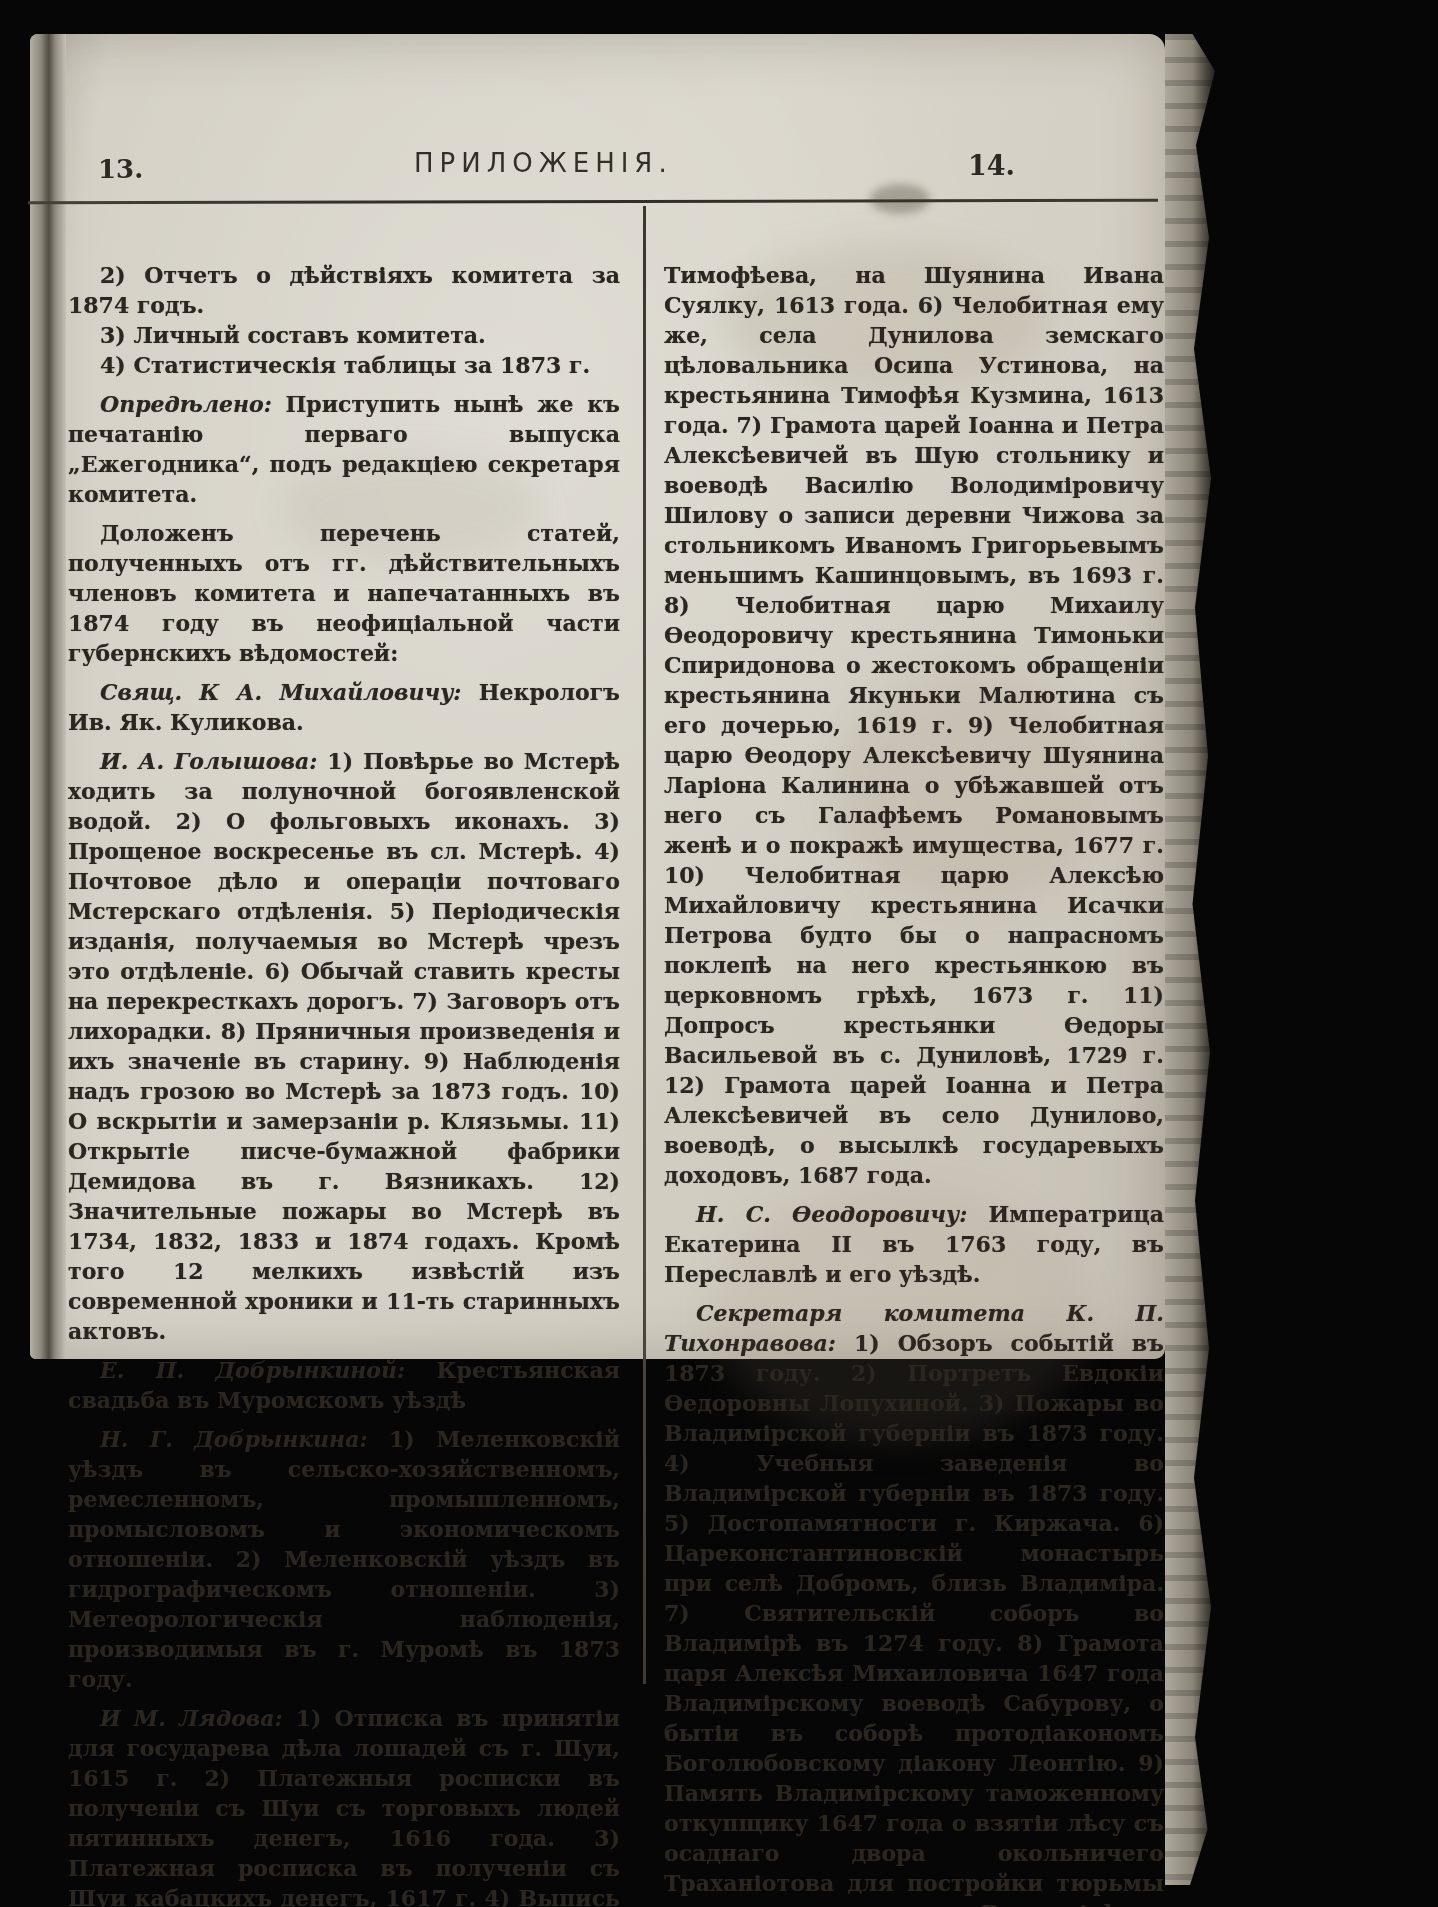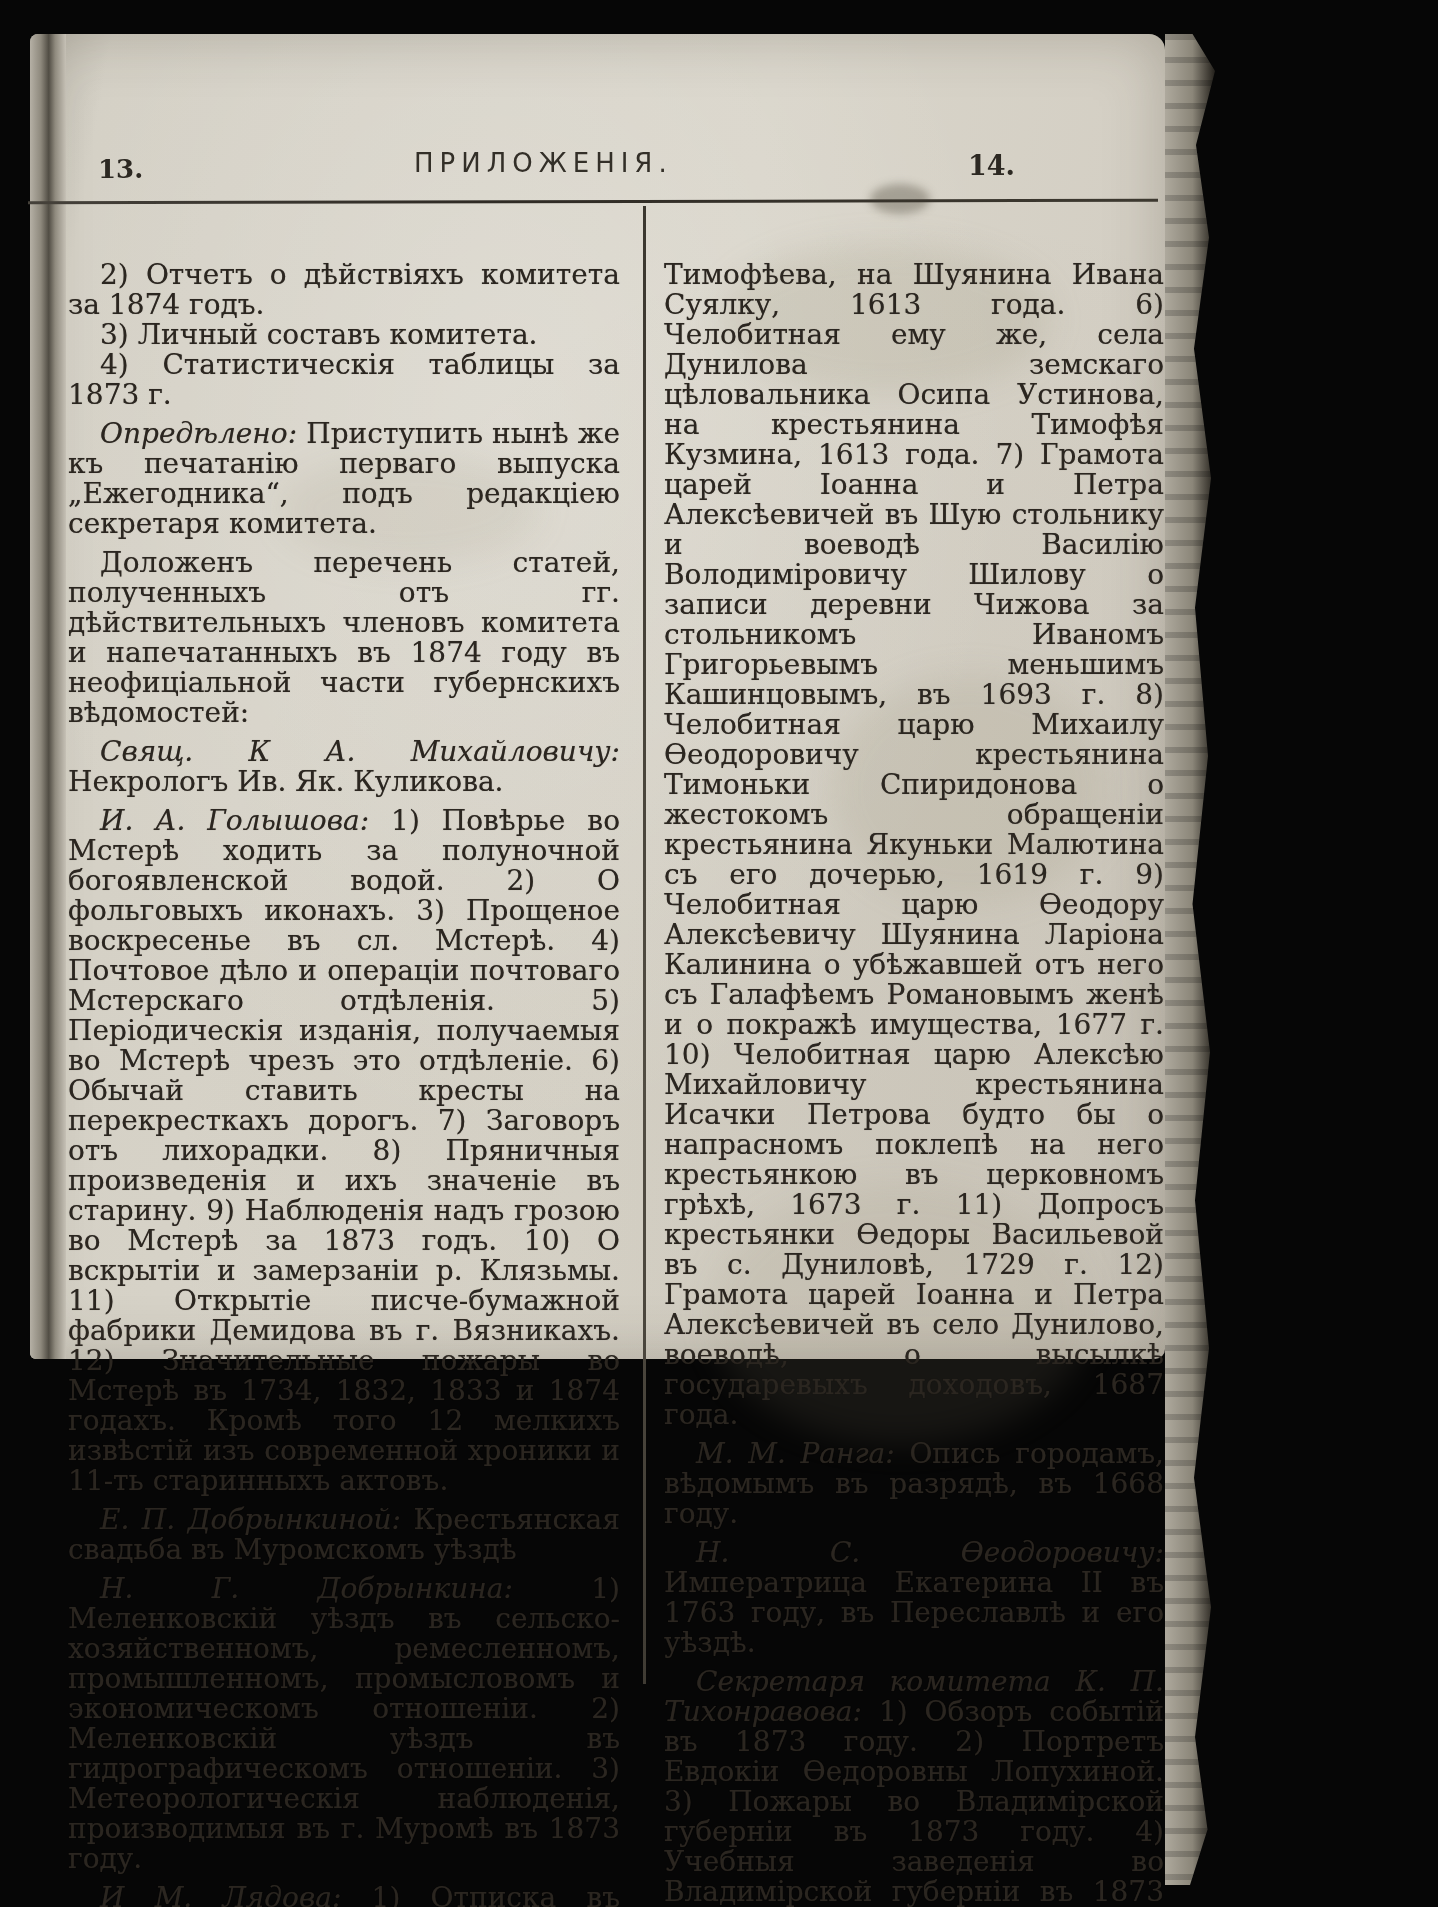--- a/index.html
+++ b/index.html
@@ -54,22 +54,23 @@
   }
   .divider{
     position:absolute;left:613px;top:172px;width:3px;height:1478px;
     background:linear-gradient(180deg,#3b372f,#524d43 60%,#3f3b33);
   }
   .col{position:absolute;top:226px;color:#2b2620;}
   .col-left{left:38px;width:552px;}
   .col-right{left:634px;width:500px;}
   p.para{
     margin:0;text-align:justify;
-    font-size:28px;line-height:30px;
+    font-size:22px;line-height:30px;
     text-shadow:0 0 0.7px rgba(43,38,32,0.55);
+    font-weight:bold;
   }
   p.ind{text-indent:32px;}
   p.sect{margin-top:9px;}
   p.noind{text-indent:0;}
   .lead{font-style:italic;}
 </style>
 </head>
 <body>
 
 <div class="page">
@@ -110,21 +111,20 @@
 
       <p class="para ind sect"><i class="lead">Н. Г. Добрынкина:</i><span> 1) Меленковскій уѣздъ въ сельско-хозяйственномъ, ремесленномъ, промышленномъ, промысловомъ и экономическомъ отношеніи. 2) Меленковскій уѣздъ въ гидрографическомъ отношеніи. 3) Метеорологическія наблюденія, производимыя въ г. Муромѣ въ 1873 году.</span></p>
 
       <p class="para ind sect"><i class="lead">И М. Лядова:</i><span> 1) Отписка въ принятіи для государева дѣла лошадей съ г. Шуи, 1615 г. 2) Платежныя росписки въ полученіи съ Шуи съ торговыхъ людей пятинныхъ денегъ, 1616 года. 3) Платежная росписка въ полученіи съ Шуи кабацкихъ денегъ, 1617 г. 4) Выпись Троицкаго мужскаго монастыря, бывшаго въ г. Шуѣ, изъ вкладной его книги, съ 1682 по 1685 годъ. 5) Челобитная царю Михаилу Ѳеодоровичу Лушанина Петра Алексѣевича Зайцева людей Осташки Яковлева, да Китайки</span></p>
     </div>
 
   <div class="col col-right">
 
       <p class="para noind"><span>Тимофѣева, на Шуянина Ивана Суялку, 1613 года. 6) Челобитная ему же, села Дунилова земскаго цѣловальника Осипа Устинова, на крестьянина Тимофѣя Кузмина, 1613 года. 7) Грамота царей Іоанна и Петра Алексѣевичей въ Шую стольнику и воеводѣ Василію Володиміровичу Шилову о записи деревни Чижова за стольникомъ Иваномъ Григорьевымъ меньшимъ Кашинцовымъ, въ 1693 г. 8) Челобитная царю Михаилу Ѳеодоровичу крестьянина Тимоньки Спиридонова о жестокомъ обращеніи крестьянина Якуньки Малютина съ его дочерью, 1619 г. 9) Челобитная царю Ѳеодору Алексѣевичу Шуянина Ларіона Калинина о убѣжавшей отъ него съ Галафѣемъ Романовымъ женѣ и о покражѣ имущества, 1677 г. 10) Челобитная царю Алексѣю Михайловичу крестьянина Исачки Петрова будто бы о напрасномъ поклепѣ на него крестьянкою въ церковномъ грѣхѣ, 1673 г. 11) Допросъ крестьянки Ѳедоры Васильевой въ с. Дуниловѣ, 1729 г. 12) Грамота царей Іоанна и Петра Алексѣевичей въ село Дунилово, воеводѣ, о высылкѣ государевыхъ доходовъ, 1687 года.</span></p>
 
-      <p class="para ind sect"><i class="lead">М. М. Ранга:</i><span> Опись городамъ, вѣдомымъ въ разрядѣ, въ 1668 году.</span></p>
 
       <p class="para ind sect"><i class="lead">Н. С. Ѳеодоровичу:</i><span> Императрица Екатерина II въ 1763 году, въ Переславлѣ и его уѣздѣ.</span></p>
 
       <p class="para ind sect"><i class="lead">Секретаря комитета К. П. Тихонравова:</i><span> 1) Обзоръ событій въ 1873 году. 2) Портретъ Евдокіи Ѳедоровны Лопухиной. 3) Пожары во Владимірской губерніи въ 1873 году. 4) Учебныя заведенія во Владимірской губерніи въ 1873 году. 5) Достопамятности г. Киржача. 6) Цареконстантиновскій монастырь при селѣ Добромъ, близь Владиміра. 7) Святительскій соборъ во Владимірѣ въ 1274 году. 8) Грамота царя Алексѣя Михаиловича 1647 года Владимірскому воеводѣ Сабурову, о бытіи въ соборѣ протодіакономъ Боголюбовскому діакону Леонтію. 9) Память Владимірскому таможенному откупщику 1647 года о взятіи лѣсу съ осаднаго двора окольничего Траханіотова для постройки тюрьмы крымскимъ посламъ во Владимірѣ.</span></p>
 
       <p class="para ind sect"><i class="lead">Опредѣлено:</i><span> Изъявить означеннымъ лицамъ искреннѣйшую благодарность за труды ихъ для статистическаго комитета.</span></p>
     </div>
 </div>
 
 <div class="rough-edge"></div>

